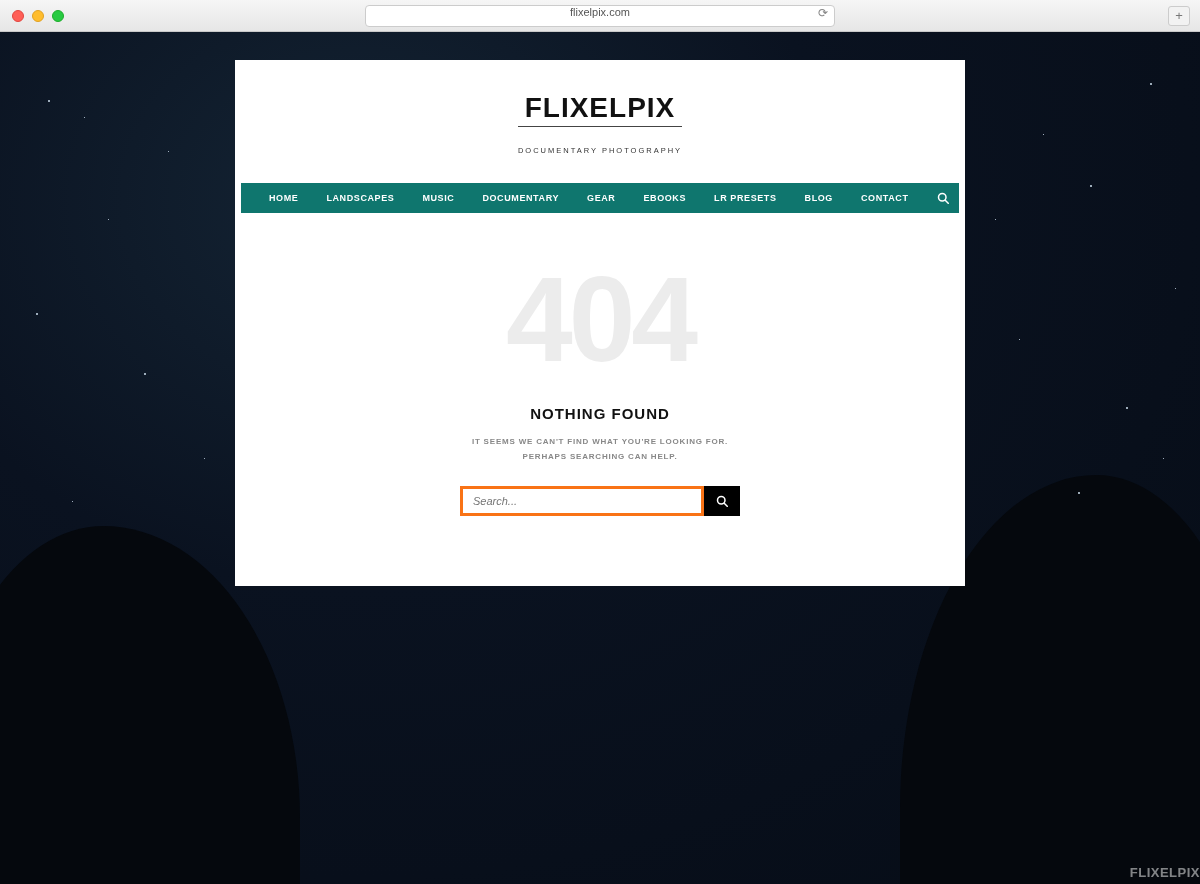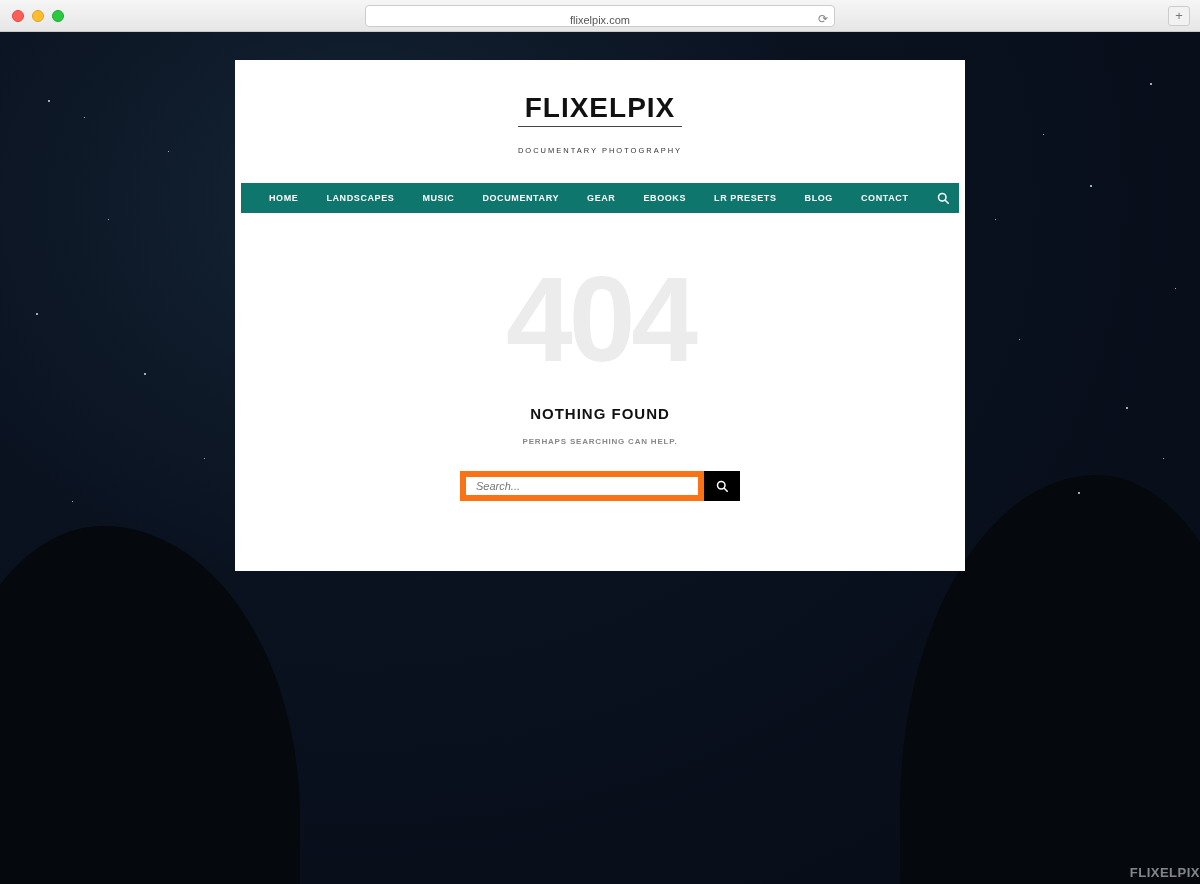--- a/index.html
+++ b/index.html
@@ -30,21 +30,21 @@
 .address-bar {
   position: absolute;
   left: 50%;
   transform: translateX(-50%);
   width: 470px;
   height: 22px;
   background: #fff;
   border: 1px solid #ccc;
   border-radius: 4px;
   display: flex;
-  align-items: flex-end;
+  align-items: flex-start;
   justify-content: center;
   font-size: 11px;
   color: #555;
 }
 .address-bar .reload {
   position: absolute;
   right: 6px;
   color: #888;
   font-size: 12px;
 }
@@ -156,21 +156,21 @@
   font-weight: 600;
 }
 .search-row {
   margin: 22px auto 0;
   width: 280px;
   display: flex;
 }
 .search-input {
   flex: 1;
   height: 30px;
-  border: 6px solid #f97316;
+  border: 3px solid #f97316;
   padding: 8px 10px;
   font-size: 11px;
   font-style: italic;
   color: #333;
   outline: none;
   resize: both;
 }
 .search-btn {
   width: 36px; height: 30px;
   background: #000; color: #fff;
@@ -314,20 +314,21 @@
             <circle cx="7" cy="7" r="5"></circle>
             <line x1="11" y1="11" x2="15" y2="15"></line>
           </svg>
       </span>
     </nav>
 
     <div class="err-area">
       <div class="err-code">404</div>
       <div class="err-heading">NOTHING FOUND</div>
       <div class="err-sub">
+        <div>IT SEEMS WE CAN'T FIND WHAT YOU'RE LOOKING FOR.</div>
         <div>PERHAPS SEARCHING CAN HELP.</div>
       </div>
       <div class="search-row">
         <input class="search-input" placeholder="Search..." style="">
         <button class="search-btn">
           <svg class="magnify" viewBox="0 0 16 16">
               <circle cx="7" cy="7" r="5"></circle>
               <line x1="11" y1="11" x2="15" y2="15"></line>
             </svg>
         </button>

